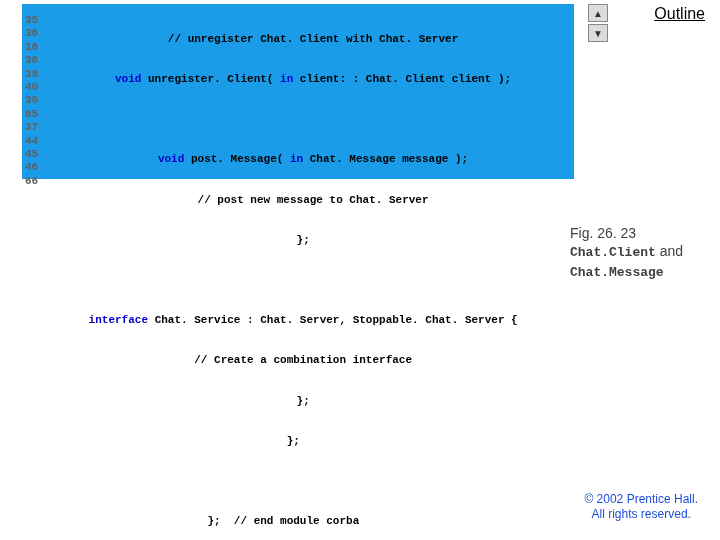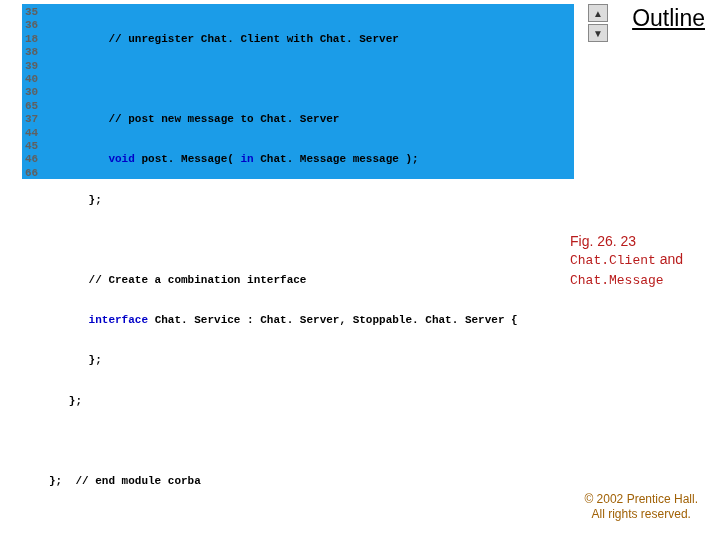--- a/index.html
+++ b/index.html
@@ -19,84 +19,85 @@
     height: 175px;
     background: #1b9ce8;
     display: flex;
     font-family: "Courier New", monospace;
     font-size: 11px;
     font-weight: bold;
     line-height: 13.4px;
   }
   .line-numbers {
     width: 24px;
-    padding-top: 2px;
+    padding-top: 10px;
     color: #606060;
     text-align: left;
     padding-left: 3px;
   }
   .line-numbers div {
     height: 13.4px;
   }
   .code-lines {
     padding-top: 2px;
     white-space: pre;
     color: #000;
+    text-align: center;
   }
   .code-lines div {
     height: 13.4px;
   }
   .kw { color: #0000c8; }
   .outline-box {
     position: absolute;
     right: 15px;
     top: 5px;
     font-family: Arial, sans-serif;
-    font-size: 23px;
+    font-size: 16px;
     text-decoration: underline;
     color: #000;
   }
   .arrow-btn {
     position: absolute;
     width: 18px;
     height: 16px;
     background: #dcdcdc;
     border: 1px solid #888;
     display: flex;
     align-items: center;
     justify-content: center;
     font-size: 10px;
     color: #333;
   }
   .arrow-up { right: 112px; top: 4px; }
   .arrow-down { right: 112px; top: 24px; }
   .caption {
     position: absolute;
     right: 10px;
-    top: 232px;
+    top: 224px;
     width: 140px;
     font-size: 14px;
-    color: #b91c1c;
+    color: #404040;
     line-height: 18px;
   }
   .caption .mono {
     font-family: "Courier New", monospace;
-    font-weight: normal;
+    font-weight: bold;
     font-size: 13px;
   }
   .caption .figno {
     font-weight: normal;
   }
   .copyright {
     position: absolute;
     right: 22px;
     bottom: 18px;
     text-align: center;
     font-size: 12px;
-    color: #a16207;
+    color: #1d4ed8;
     line-height: 15px;
   }
 </style>
 </head>
 <body>
 
 <div class="code-block">
   <div class="line-numbers">
     <div>35</div>
     <div>36</div>
@@ -107,27 +108,28 @@
     <div>30</div>
     <div>65</div>
     <div>37</div>
     <div>44</div>
     <div>45</div>
     <div>46</div>
     <div>66</div>
   </div>
   <div class="code-lines">
     <div><span>         // unregister Chat. Client with Chat. Server</span></div>
+    <div><span>         </span><span class="kw">void</span><span> unregister. Client( </span><span class="kw">in</span><span> client: : Chat. Client client );</span></div>
     <div><span></span></div>
+    <div><span>         </span><span class="kw">void</span><span> post. Message( </span><span class="kw">in</span><span> Chat. Message message );</span></div>
     <div><span>         // post new message to Chat. Server</span></div>
-    <div><span>         </span><span class="kw">void</span><span> post. Message( </span><span class="kw">in</span><span> Chat. Message message );</span></div>
     <div><span>      };</span></div>
     <div><span></span></div>
+    <div><span>      </span><span class="kw">interface</span><span> Chat. Service : Chat. Server, Stoppable. Chat. Server {</span></div>
     <div><span>      // Create a combination interface</span></div>
-    <div><span>      </span><span class="kw">interface</span><span> Chat. Service : Chat. Server, Stoppable. Chat. Server {</span></div>
     <div><span>      };</span></div>
     <div><span>   };</span></div>
     <div><span></span></div>
     <div><span>};  // end module corba</span></div>
   </div>
 </div>
 
 <div class="arrow-btn arrow-up">
   <span>▲</span>
 </div>

